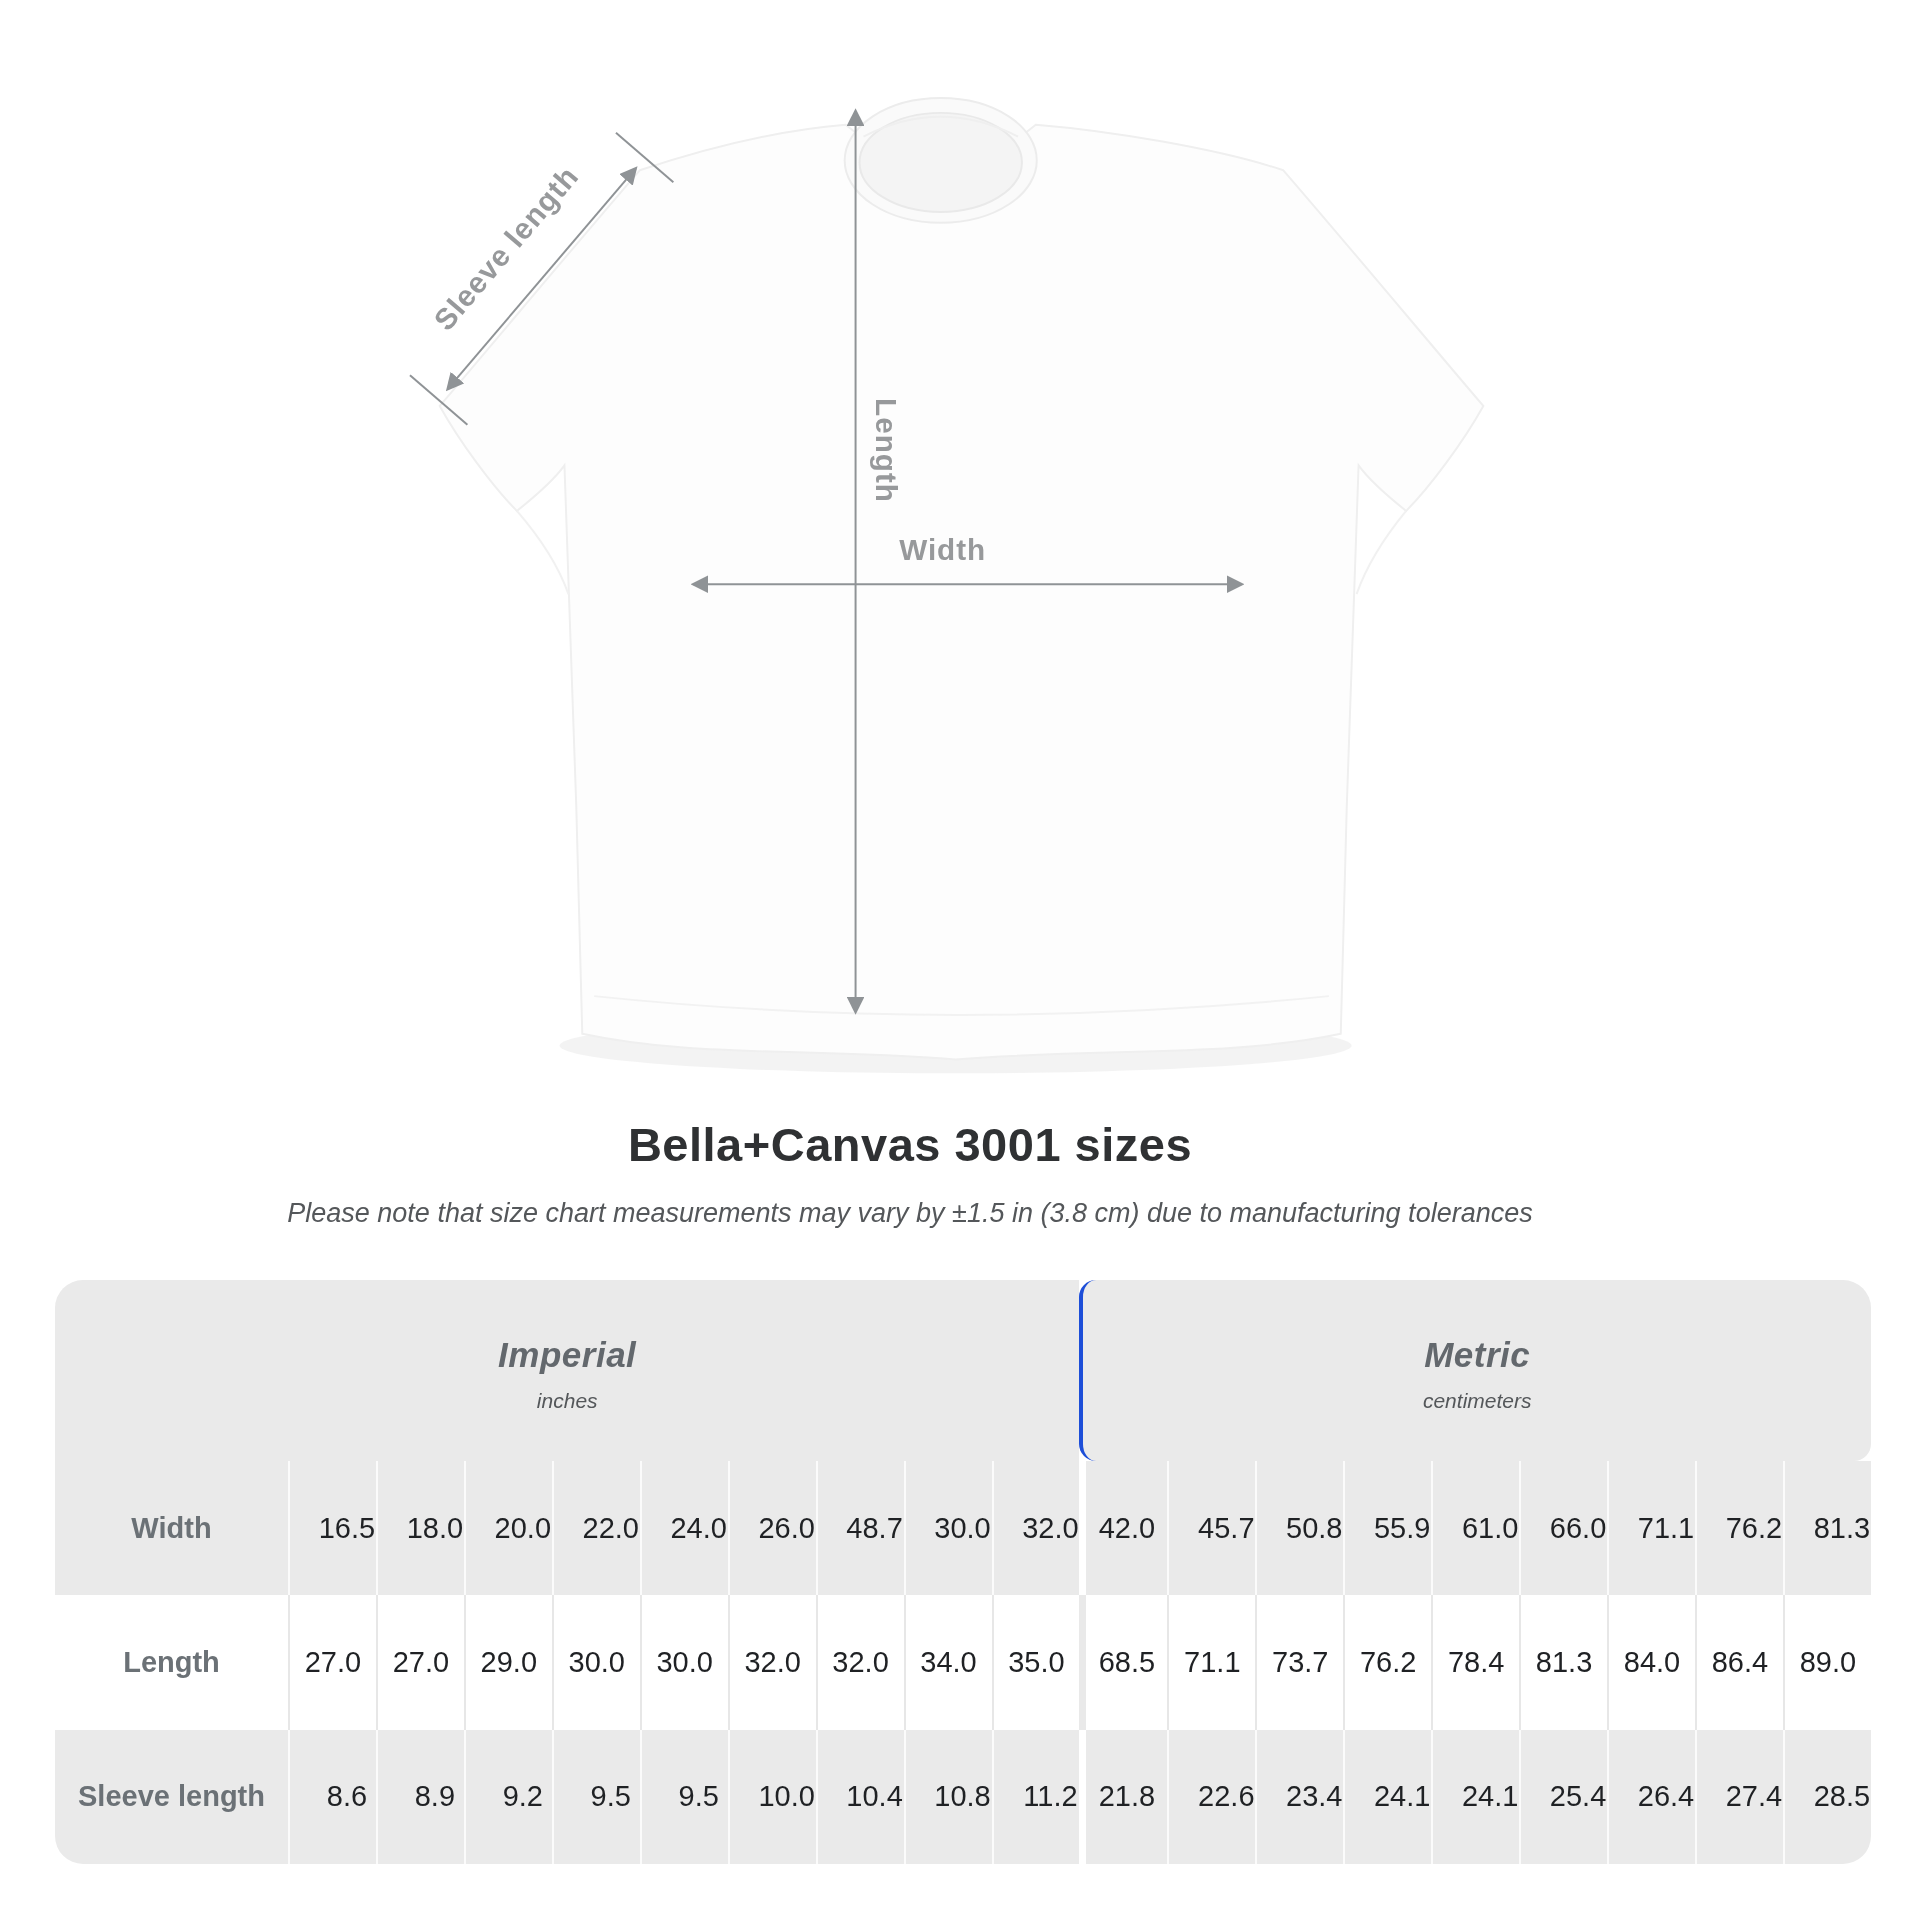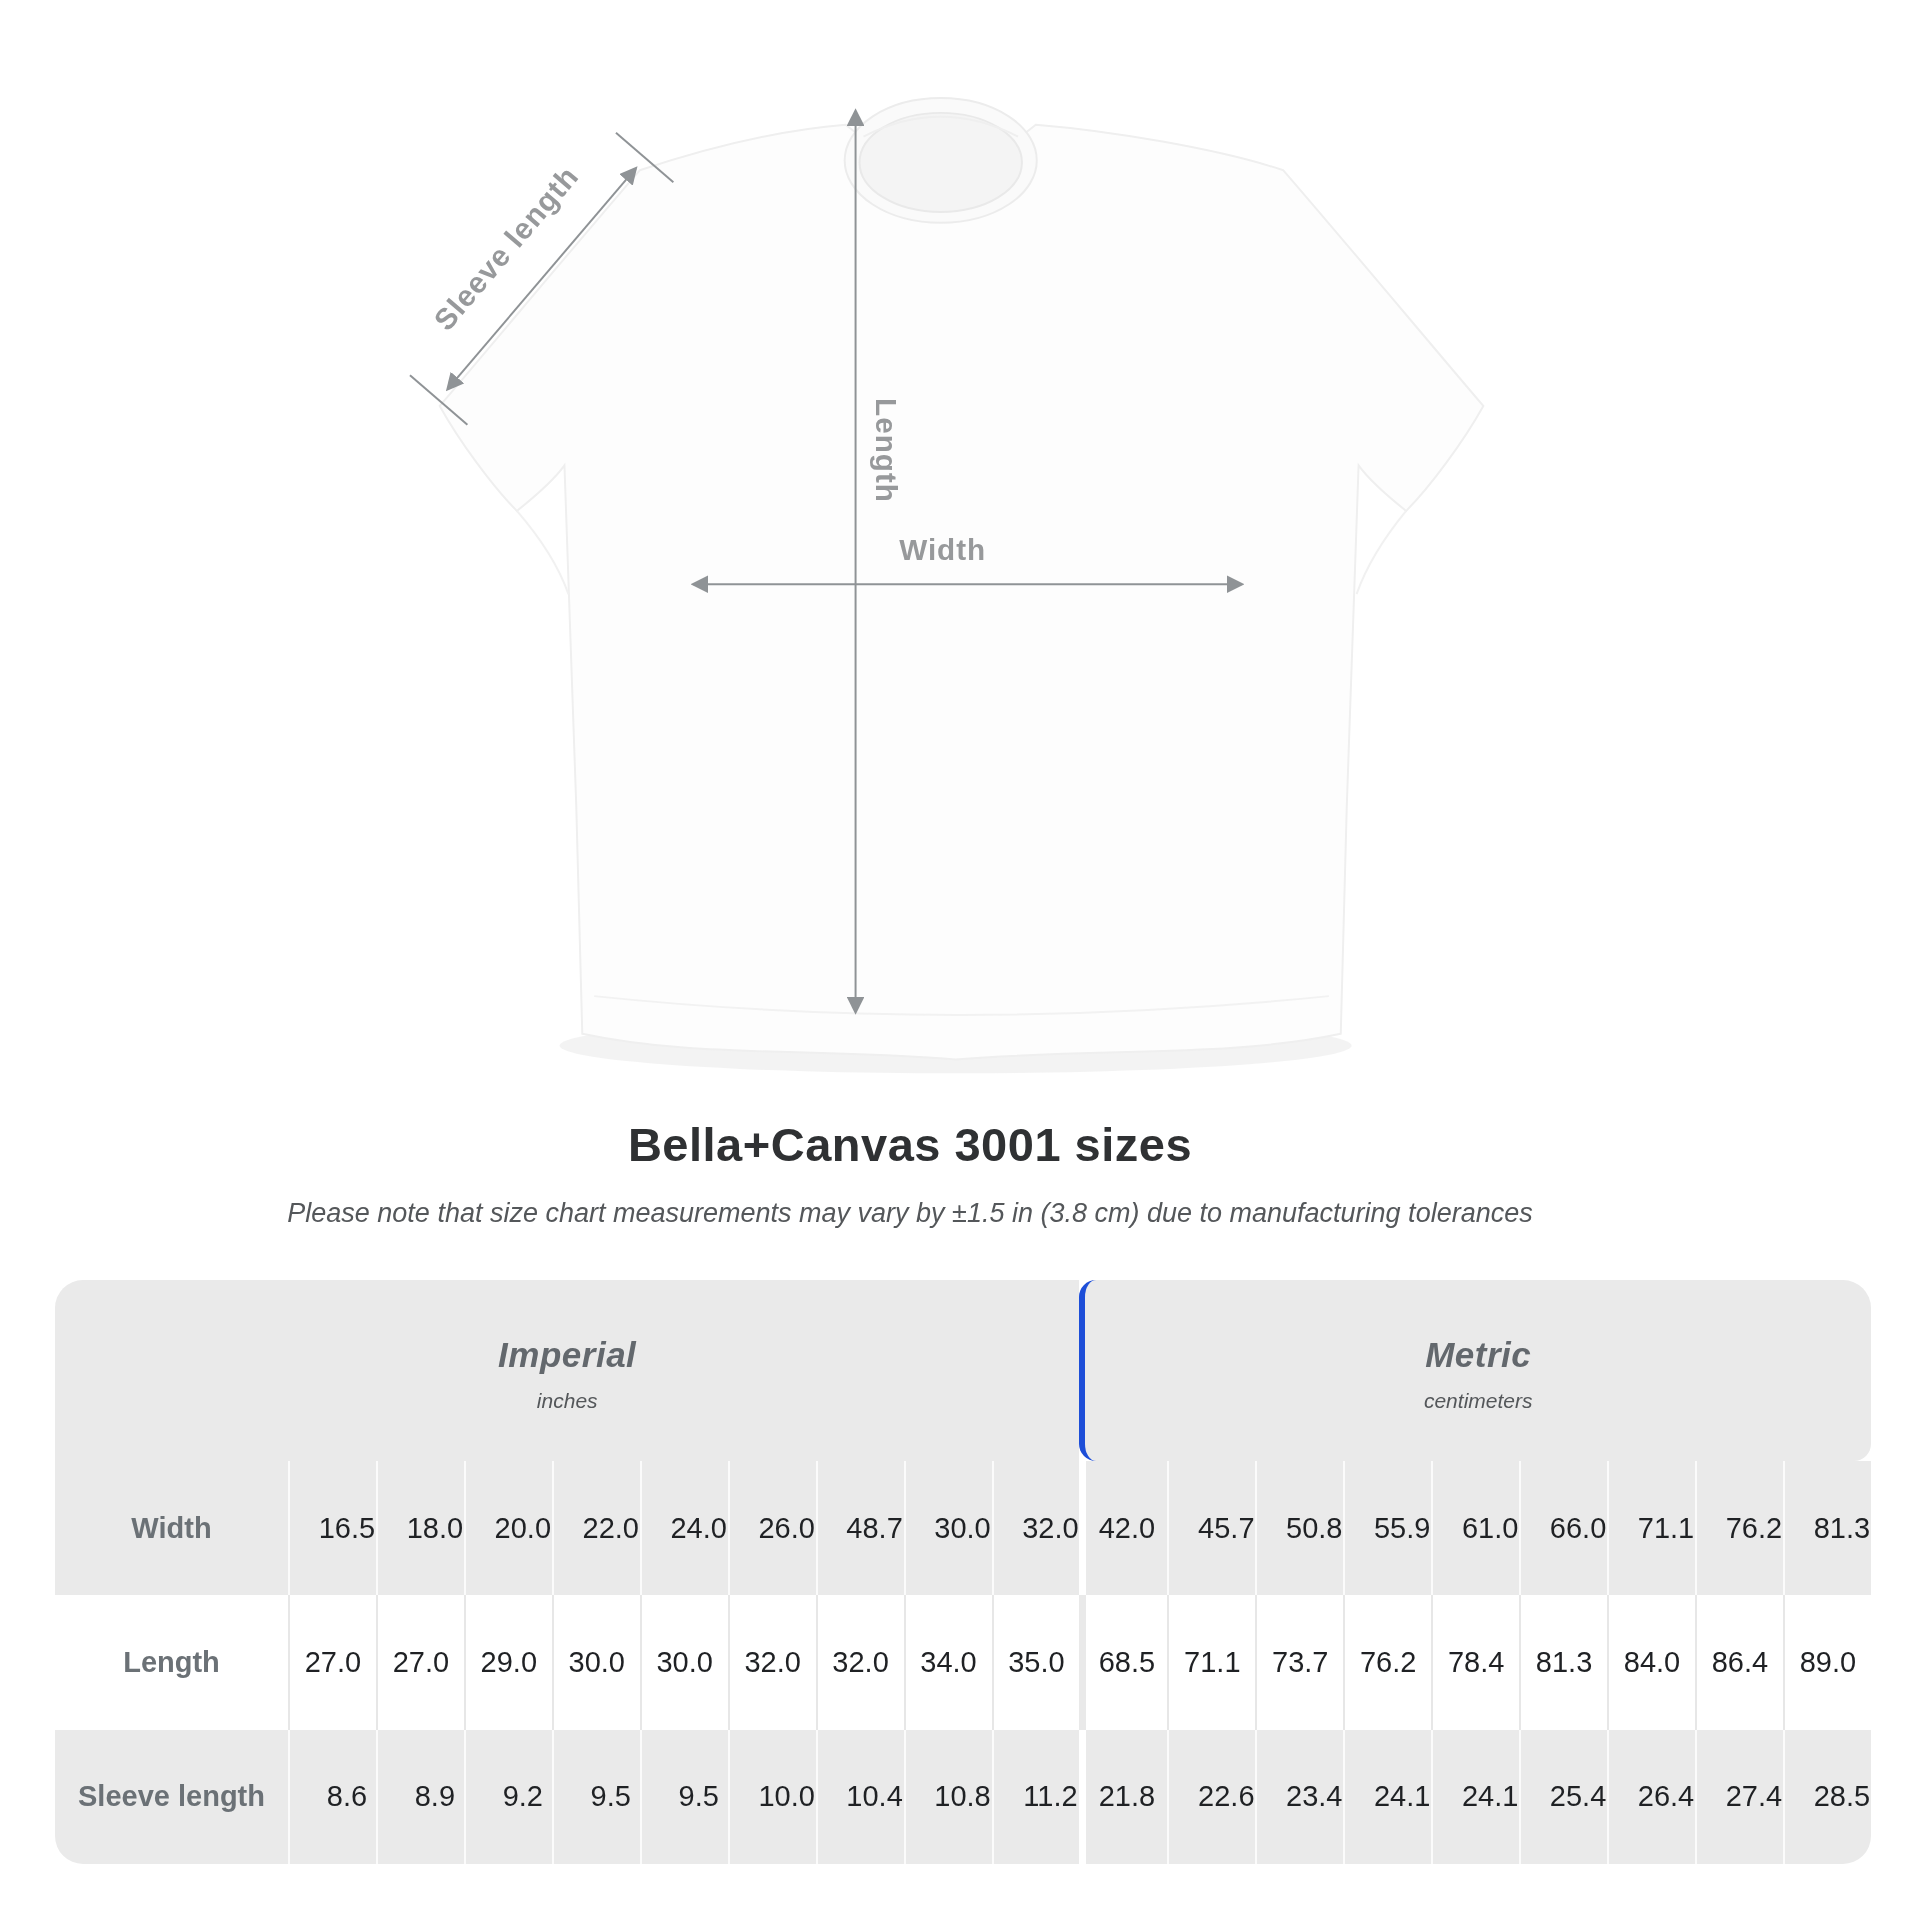--- a/index.html
+++ b/index.html
@@ -27,21 +27,21 @@
   tr.datarow  { height: 109px; }
 
   tr.gray  td { background: #eaeaea; }
   tr.white td { background: #ffffff; }
 
   
   tr.gray  td.div  { border-left: 2px solid #fbfbfb; padding-left: 28px; }
   tr.white td.div  { border-left: 2px solid #e7e7e7; }
   tr.gray  td.gap  { border-left: 7px solid #ffffff; }
   tr.white td.gap  { border-left: 7px solid #e9e9e9; }
-  tr.band  td.gap  { border-left: 6px solid #1d4ed8; border-radius: 17px; }
+  tr.band  td.gap  { border-left: 4px solid #1d4ed8; border-radius: 17px; }
 
   .unit-cell { padding-top: 6px; }
   .unit-name { font-size: 35px; font-weight: bold; font-style: italic; color: #63686d; letter-spacing: 0.5px; }
   .unit-sub  { margin-top: 14px; font-size: 21px; font-style: italic; color: #54575a; }
 
   .head-label { font-size: 29px; font-weight: bold; color: #6b7176; }
   .row-label  { font-size: 29px; font-weight: bold; color: #6b7176; }
   .value      { font-size: 29px; color: #1f2124; }
 
   

